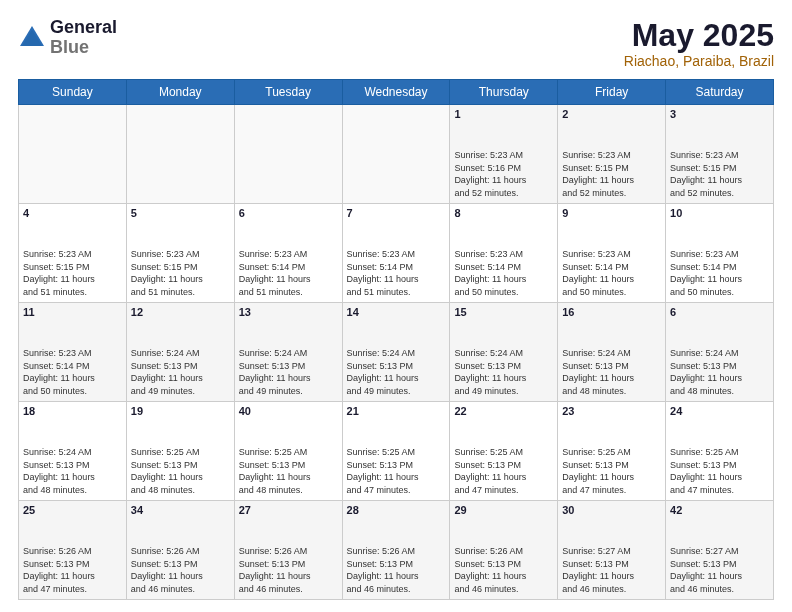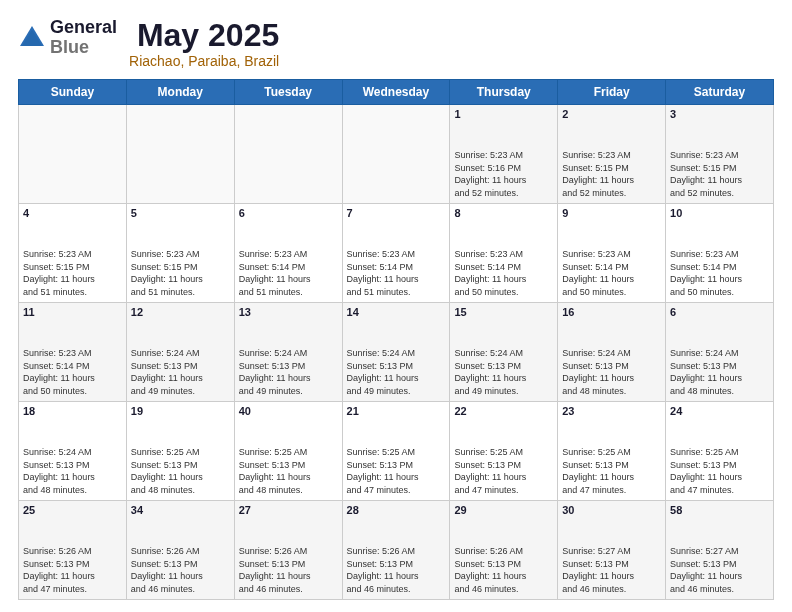--- a/index.html
+++ b/index.html
@@ -12,20 +12,21 @@
     }
     .page {
       width: 792px;
       height: 612px;
       padding: 18px 18px 12px 18px;
       display: flex;
       flex-direction: column;
     }
     .header {
       display: flex;
+      justify-content: space-between;
       align-items: flex-start;
       margin-bottom: 10px;
     }
     .logo {
       display: flex;
       align-items: center;
     }
     .logo-text {
       display: flex;
       flex-direction: column;
@@ -64,21 +65,21 @@
       flex: 1;
       border: 1px solid #ccc;
       border-collapse: collapse;
       width: 100%;
       table-layout: fixed;
     }
     .calendar th {
       background: #2a6db5;
       color: #fff;
       font-size: 12px;
-      font-weight: bold;
+      font-weight: normal;
       text-align: center;
       padding: 5px 2px;
       border: 1px solid #1a5da0;
     }
     .calendar td {
       vertical-align: top;
       border: 1px solid #ccc;
       padding: 3px 4px;
       font-size: 9.5px;
       color: #333;
@@ -359,21 +360,21 @@
 and 46 minutes.</div>
           </td>
           <td>
             <span class="day-num">30</span>
             <div class="day-info" style="white-space: pre-line;">Sunrise: 5:27 AM
 Sunset: 5:13 PM
 Daylight: 11 hours
 and 46 minutes.</div>
           </td>
           <td>
-            <span class="day-num">58</span>
+            <span class="day-num">42</span>
             <div class="day-info" style="white-space: pre-line;">Sunrise: 5:27 AM
 Sunset: 5:13 PM
 Daylight: 11 hours
 and 46 minutes.</div>
           </td>
         </tr>
       </tbody>
   </table>
 </div>
 

